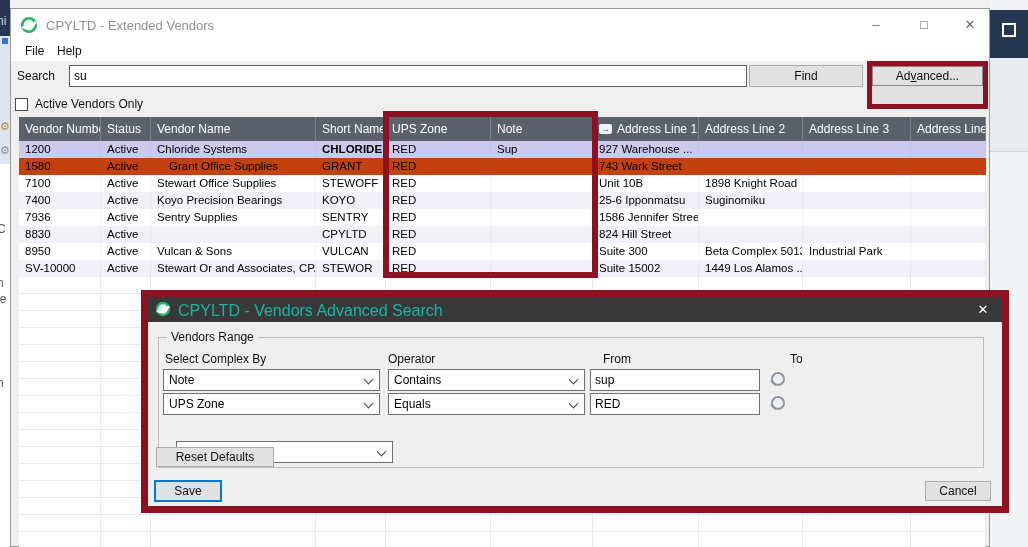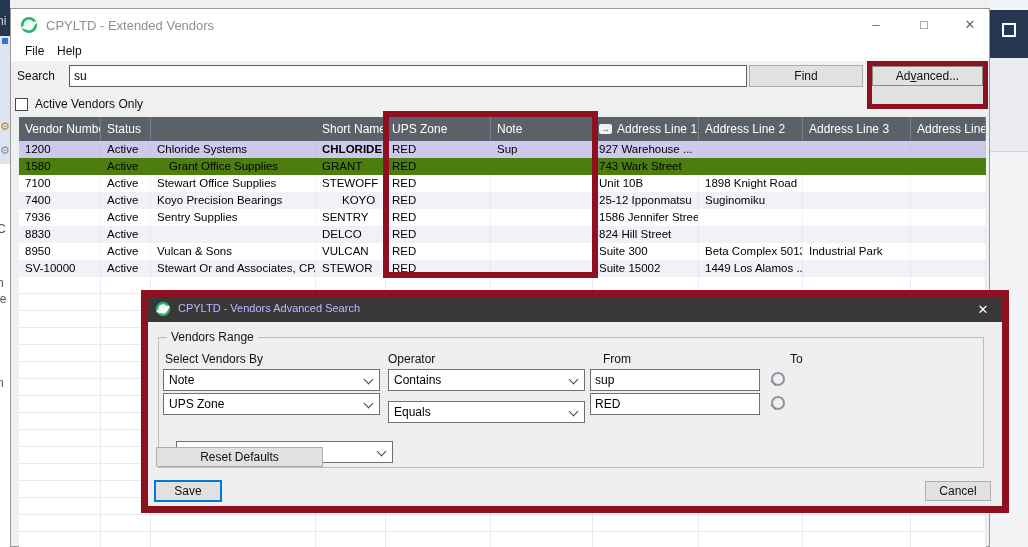--- a/index.html
+++ b/index.html
@@ -50,32 +50,32 @@
      background:repeating-linear-gradient(to bottom,#ffffff 0 16px,#e9e9ef 16px 17px); }
   .vline { position:absolute; top:0; width:1px; background:#e9e9ef; }
 
   
   .col-anno { position:absolute; left:383px; top:111px; width:215px; height:167px; border:6px solid #8e1122; z-index:30; }
 
   
   .dialog { position:absolute; left:141px; top:290px; width:868px; height:223px; border:7px solid #8e1122; background:#efefef; z-index:40; }
   .dlg-title { position:absolute; left:0; top:0; width:854px; height:25px; background:#383838; }
   .dlg-title .app-icon { left:7px; top:4px; width:16px; height:16px; }
-  .dlg-title-text { position:absolute; left:30px; top:5px; font-size:11px; color:#c4b5fd; }
+  .dlg-title-text { position:absolute; left:30px; top:5px; font-size:16px; color:#14b8a6; }
   .dlg-close { position:absolute; right:8px; top:3px; width:22px; height:19px; color:#fff; font-size:13px; text-align:center; line-height:19px; }
   .groupbox { position:absolute; left:10px; top:40px; width:826px; height:131px; border:1px solid #bcbcbc; }
   .group-label { position:absolute; left:8px; top:-8px; background:#efefef; padding:0 4px; font-size:12px; color:#111; }
   .dlg-label { position:absolute; font-size:12px; color:#111; white-space:nowrap; }
   .combo { position:absolute; width:217px; height:22px; background:#fff; border:1px solid #707070; font-size:12px; line-height:20px; padding-left:5px; color:#000; }
   .combo .chev { position:absolute; right:7px; top:6px; width:7px; height:7px; border-right:1.4px solid #444; border-bottom:1.4px solid #444; transform:rotate(45deg); }
   .from-input { position:absolute; width:170px; height:22px; background:#fff; border:1px solid #707070; font-size:12px; line-height:20px; padding-left:4px; color:#000; }
   .mag { position:absolute; width:18px; height:18px; }
   .mag::before { content:""; position:absolute; right:1px; top:0; width:10px; height:10px; border:2px solid #8d96a0; border-radius:50%; }
   .mag::after { content:""; position:absolute; left:2px; top:10px; width:7px; height:2px; background:#8d96a0; transform:rotate(45deg); }
-  .reset-btn { position:absolute; left:8px; top:150px; width:167px; height:20px; line-height:18px; }
+  .reset-btn { position:absolute; left:8px; top:150px; width:118px; height:20px; line-height:18px; }
   .save-btn { position:absolute; left:6px; top:183px; width:68px; height:22px; line-height:18px; border:2px solid #0078d7; }
   .cancel-btn { position:absolute; left:777px; top:184px; width:66px; height:20px; line-height:18px; }
 </style>
 </head>
 <body>
 
 <div id="screen">
 
   <div class="left-strip">
     <div class="navy">
@@ -126,20 +126,21 @@
 
     <div class="chk-row">
       <span class="chk-box"></span>
       <span class="chk-label">Active Vendors Only</span>
     </div>
 
     <div class="table">
       <div class="thead" id="thead">
           <div class="th" style="left: 0px; width: 82px;">Vendor Number</div>
           <div class="th" style="left: 82px; width: 50px;">Status</div>
+          <div class="th" style="left: 132px; width: 165px;">Vendor Name</div>
           <div class="th" style="left: 297px; width: 70px;">Short Name</div>
           <div class="th" style="left: 367px; width: 105px;">UPS Zone</div>
           <div class="th" style="left: 472px; width: 102px;">Note</div>
           <div class="th" style="left: 574px; width: 106px;"><span class="colicon">→</span>Address Line 1</div>
           <div class="th" style="left: 680px; width: 104px;">Address Line 2</div>
           <div class="th" style="left: 784px; width: 108px;">Address Line 3</div>
           <div class="th" style="left: 892px; width: 75px;">Address Line 4</div>
         </div>
       <div id="tbody">
           <div class="tr" style="top: 24px; background: rgb(205, 201, 236);">
@@ -147,21 +148,21 @@
             <div class="td" style="left: 82px; width: 50px;">Active</div>
             <div class="td" style="left: 132px; width: 165px;">Chloride Systems</div>
             <div class="td" style="left: 297px; width: 70px; font-weight: bold;">CHLORIDE</div>
             <div class="td" style="left: 367px; width: 105px;">RED</div>
             <div class="td" style="left: 472px; width: 102px;">Sup</div>
             <div class="td" style="left: 574px; width: 106px;">927 Warehouse ...</div>
             <div class="td" style="left: 680px; width: 104px;"></div>
             <div class="td" style="left: 784px; width: 108px;"></div>
             <div class="td" style="left: 892px; width: 75px;"></div>
           </div>
-          <div class="tr" style="top: 41px; background: #4d7c0f;">
+          <div class="tr" style="top: 41px; background: #c2410c;">
             <div class="td" style="left: 0px; width: 82px;">1580</div>
             <div class="td" style="left: 82px; width: 50px;">Active</div>
             <div class="td" style="left: 132px; width: 165px; margin-left: 12px;">Grant Office Supplies</div>
             <div class="td" style="left: 297px; width: 70px;">GRANT</div>
             <div class="td" style="left: 367px; width: 105px;">RED</div>
             <div class="td" style="left: 472px; width: 102px;"></div>
             <div class="td" style="left: 574px; width: 106px;">743 Wark Street</div>
             <div class="td" style="left: 680px; width: 104px;"></div>
             <div class="td" style="left: 784px; width: 108px;"></div>
             <div class="td" style="left: 892px; width: 75px;"></div>
@@ -175,44 +176,44 @@
             <div class="td" style="left: 472px; width: 102px;"></div>
             <div class="td" style="left: 574px; width: 106px;">Unit 10B</div>
             <div class="td" style="left: 680px; width: 104px;">1898 Knight Road</div>
             <div class="td" style="left: 784px; width: 108px;"></div>
             <div class="td" style="left: 892px; width: 75px;"></div>
           </div>
           <div class="tr" style="top: 75px; background: rgb(241, 241, 247);">
             <div class="td" style="left: 0px; width: 82px;">7400</div>
             <div class="td" style="left: 82px; width: 50px;">Active</div>
             <div class="td" style="left: 132px; width: 165px;">Koyo Precision Bearings</div>
-            <div class="td" style="left: 297px; width: 70px; margin-left: 20px;">KOYO</div>
-            <div class="td" style="left: 367px; width: 105px;">RED</div>
-            <div class="td" style="left: 472px; width: 102px;"></div>
-            <div class="td" style="left: 574px; width: 106px;">25-12 Ipponmatsu</div>
+            <div class="td" style="left: 297px; width: 70px;">KOYO</div>
+            <div class="td" style="left: 367px; width: 105px;">RED</div>
+            <div class="td" style="left: 472px; width: 102px;"></div>
+            <div class="td" style="left: 574px; width: 106px;">25-6 Ipponmatsu</div>
             <div class="td" style="left: 680px; width: 104px;">Suginomiku</div>
             <div class="td" style="left: 784px; width: 108px;"></div>
             <div class="td" style="left: 892px; width: 75px;"></div>
           </div>
           <div class="tr" style="top: 92px; background: rgb(255, 255, 255);">
             <div class="td" style="left: 0px; width: 82px;">7936</div>
             <div class="td" style="left: 82px; width: 50px;">Active</div>
             <div class="td" style="left: 132px; width: 165px;">Sentry Supplies</div>
             <div class="td" style="left: 297px; width: 70px;">SENTRY</div>
             <div class="td" style="left: 367px; width: 105px;">RED</div>
             <div class="td" style="left: 472px; width: 102px;"></div>
             <div class="td" style="left: 574px; width: 106px;">1586 Jennifer Street</div>
             <div class="td" style="left: 680px; width: 104px;"></div>
             <div class="td" style="left: 784px; width: 108px;"></div>
             <div class="td" style="left: 892px; width: 75px;"></div>
           </div>
           <div class="tr" style="top: 109px; background: rgb(241, 241, 247);">
             <div class="td" style="left: 0px; width: 82px;">8830</div>
             <div class="td" style="left: 82px; width: 50px;">Active</div>
-            <div class="td" style="left: 297px; width: 70px;">DELCO</div>
+            <div class="td" style="left: 297px; width: 70px;">CPYLTD</div>
             <div class="td" style="left: 367px; width: 105px;">RED</div>
             <div class="td" style="left: 472px; width: 102px;"></div>
             <div class="td" style="left: 574px; width: 106px;">824 Hill Street</div>
             <div class="td" style="left: 680px; width: 104px;"></div>
             <div class="td" style="left: 784px; width: 108px;"></div>
             <div class="td" style="left: 892px; width: 75px;"></div>
           </div>
           <div class="tr" style="top: 126px; background: rgb(255, 255, 255);">
             <div class="td" style="left: 0px; width: 82px;">8950</div>
             <div class="td" style="left: 82px; width: 50px;">Active</div>
@@ -264,32 +265,32 @@
           </svg>
       </span>
       <span class="dlg-title-text">CPYLTD - Vendors Advanced Search</span>
       <span class="dlg-close">✕</span>
     </div>
 
     <div class="groupbox">
       <span class="group-label">Vendors Range</span>
     </div>
 
-    <span class="dlg-label" style="left:17px; top:55px;">Select Vendors By</span>
+    <span class="dlg-label" style="left:17px; top:55px;">Select Complex By</span>
     <span class="dlg-label" style="left:240px; top:55px;">Operator</span>
     <span class="dlg-label" style="left:442px; top:55px;margin-left:13px;">From</span>
     <span class="dlg-label" style="left:642px; top:55px;">To</span>
 
     <div id="criteria">
         <div class="combo" style="left: 15px; top: 72px;">Note<span class="chev"></span></div>
         <div class="combo" style="left: 240px; top: 72px; width: 197px;">Contains<span class="chev"></span></div>
         <div class="from-input" style="left: 442px; top: 72px;">sup</div>
         <span class="mag" style="left: 620px; top: 75px;"></span>
         <div class="combo" style="left: 15px; top: 96px;">UPS Zone<span class="chev"></span></div>
-        <div class="combo" style="left: 240px; top: 96px; width: 197px; margin-top: 8px;">Equals<span class="chev"></span></div>
+        <div class="combo" style="left: 240px; top: 96px; width: 197px;">Equals<span class="chev"></span></div>
         <div class="from-input" style="left: 442px; top: 96px;">RED</div>
         <span class="mag" style="left: 620px; top: 99px;"></span>
         <div class="combo" style="left: 28px; top: 120px; margin-top: 24px;">(None)<span class="chev"></span></div>
       </div>
 
     <div class="btn reset-btn">Reset Defaults</div>
     <div class="btn save-btn">Save</div>
     <div class="btn cancel-btn">Cancel</div>
   </div>
 

